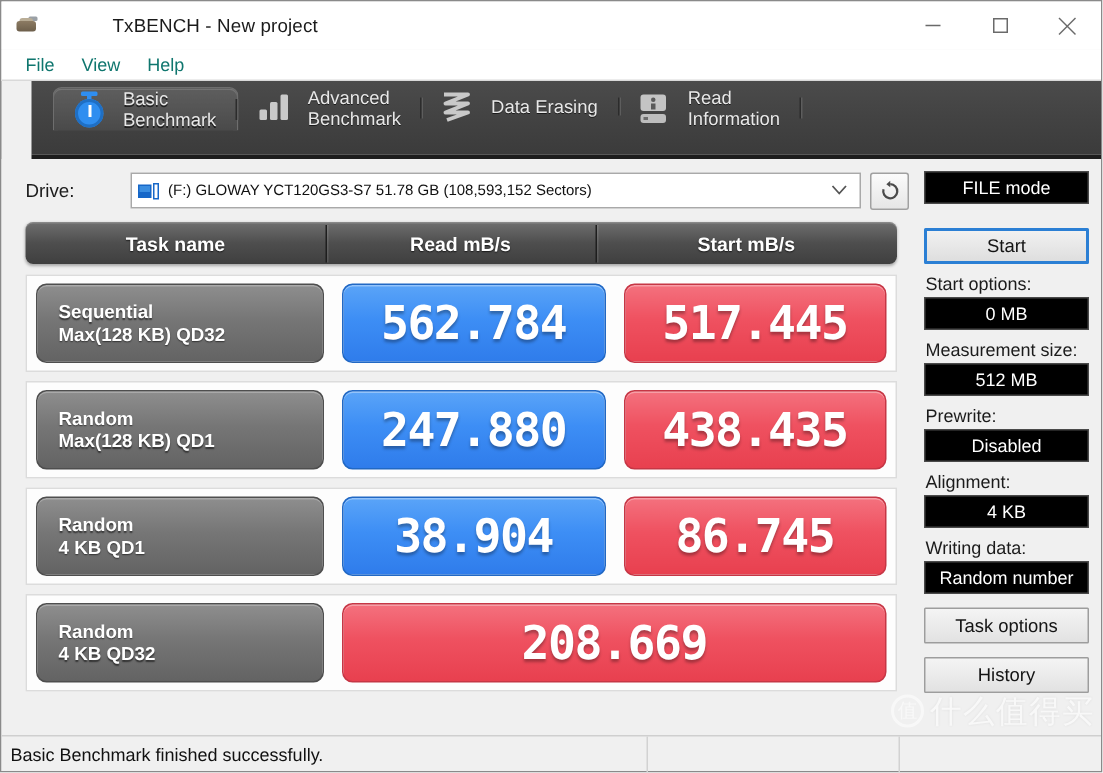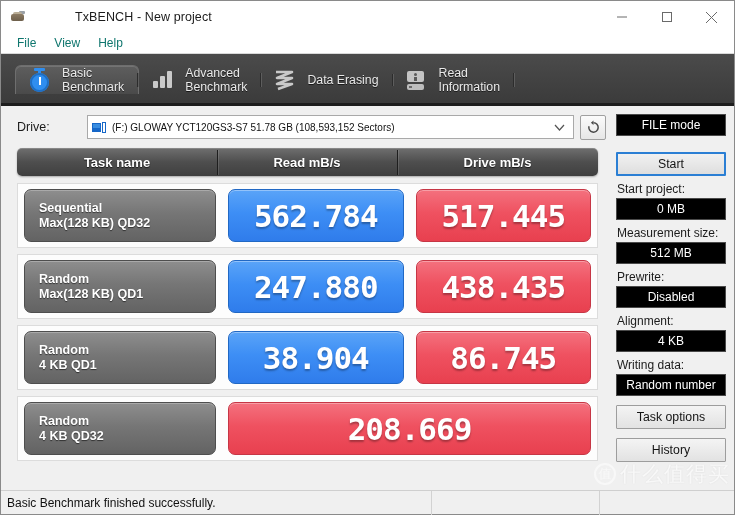--- a/index.html
+++ b/index.html
@@ -62,24 +62,25 @@
   }
   .menuitem {
     font-size: 12px; color: #0f766e;
     padding: 2px 9px 3px 9px;
   }
 
   
   .tabstrip {
     flex: 0 0 52px; height: 52px;
     background: linear-gradient(180deg,#4b4b4b 0%, #434343 48%, #3b3b3b 100%);
-    display: flex; align-items: center;
+    display: flex; align-items: flex-start;
     padding: 4px 0 1px 14px;
     border-bottom: 3px solid #1d1d1d;
     position: relative;
+    margin-left: 20px;
   }
   .tab {
     display: flex; align-items: center; gap: 9px;
     padding: 0 14px 0 11px;
     position: relative;
     color: #e8e8e8;
   }
   .tab.active {
     background: linear-gradient(180deg,#5e5e5e 0%, #4a4a4a 100%);
     border: 1px solid #6e6e6e;
@@ -366,21 +367,21 @@
             <path d="M8 3 A5 5 0 1 1 3.2 6.6" fill="none" stroke="#4a4a4a" stroke-width="1.6"></path>
             <path d="M8 0.6 L8 5.2 L5.2 3" fill="#4a4a4a"></path>
           </svg>
         </div>
       </div>
 
       <div class="results">
         <div class="thead">
           <div class="th c1">Task name</div>
           <div class="th c2">Read mB/s</div>
-          <div class="th c3">Drive mB/s</div>
+          <div class="th c3">Start mB/s</div>
         </div>
 
         <div class="rowpanel">
           <div class="taskchip">
             <div class="l1">Sequential</div>
             <div class="l2">Max(128 KB) QD32</div>
           </div>
           <div class="valchip read">562.784</div>
           <div class="valchip write">517.445</div>
         </div>
@@ -410,21 +411,21 @@
           </div>
           <div class="valchip write">208.669</div>
         </div>
       </div>
     </div>
 
     <div class="sidebar">
       <div class="side-dark">FILE mode</div>
       <div class="gap-lg"></div>
       <div class="side-btn focused">Start</div>
-      <div class="side-label">Start project:</div>
+      <div class="side-label">Start options:</div>
       <div class="side-dark">0 MB</div>
       <div class="side-label">Measurement size:</div>
       <div class="side-dark">512 MB</div>
       <div class="side-label">Prewrite:</div>
       <div class="side-dark">Disabled</div>
       <div class="side-label">Alignment:</div>
       <div class="side-dark">4 KB</div>
       <div class="side-label">Writing data:</div>
       <div class="side-dark">Random number</div>
       <div class="gap-sm"></div>

